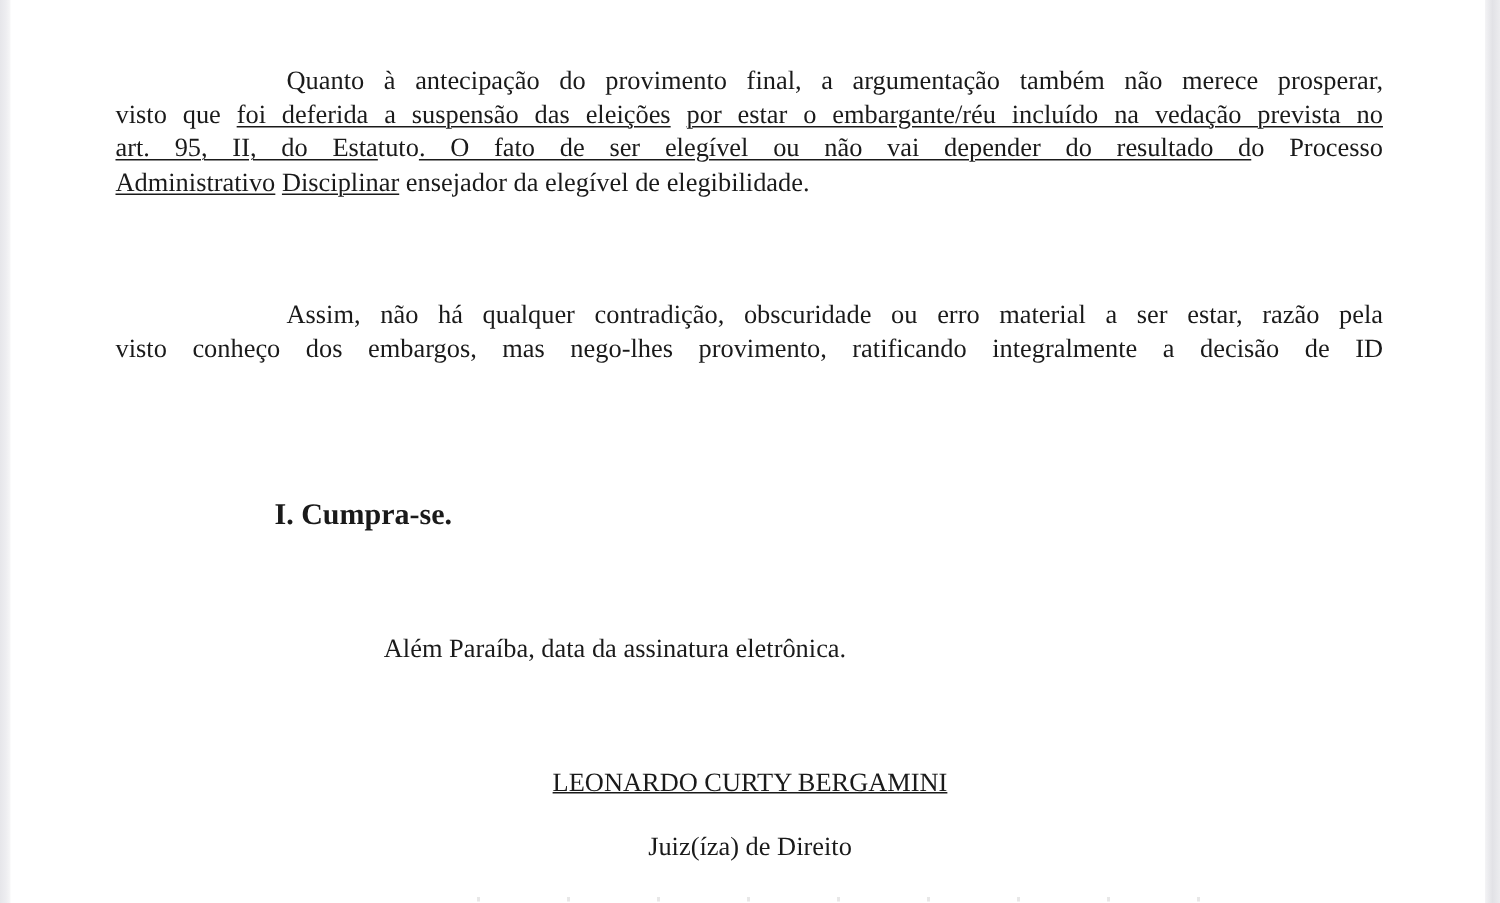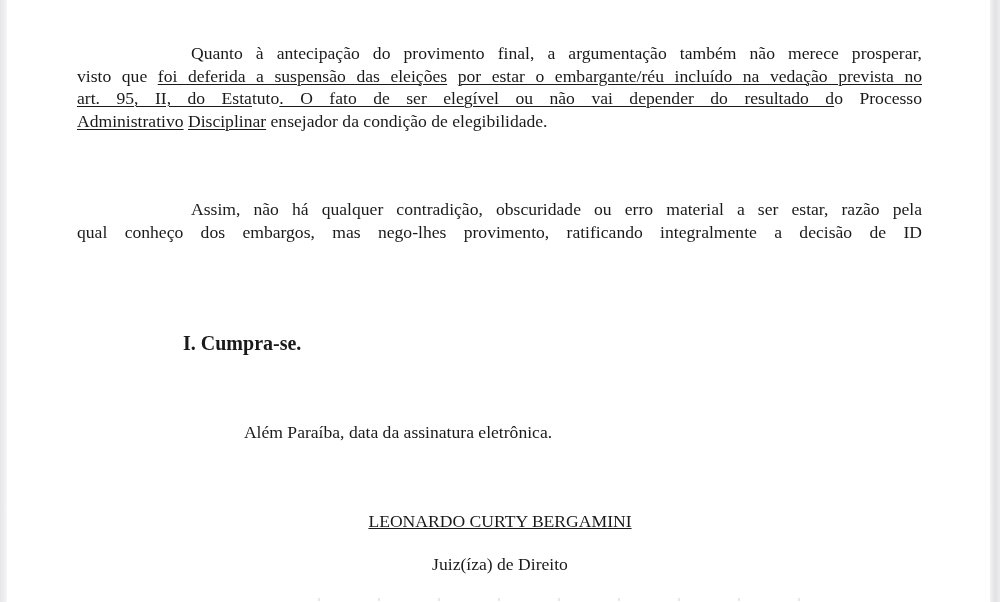--- a/index.html
+++ b/index.html
@@ -42,47 +42,47 @@
   .p1 { top: 42px; }
   .p2 { top: 198px; }
   .cumpra {
     position: absolute; left: 183px; top: 332px;
     font-size: 20px; font-weight: bold;
   }
   .center-line {
     position: absolute; left: 0; width: 1000px; text-align: center;
     font-size: 17.6px;
   }
-  .place-date { top: 422px; left: 0; width: 796px; padding-left: 0; }
+  .place-date { top: 422px; left: 0; width: 796px; padding-left: 12px; }
   .signer { top: 511px; text-decoration: underline; }
   .role { top: 554px; }
   .faint-bottom {
     position: absolute; left: 300px; top: 598px; width: 500px; height: 3px;
     background: repeating-linear-gradient(to right, transparent 0 18px, #d8d8d8 18px 20px, transparent 20px 60px);
     opacity: .6;
   }
 </style>
 </head>
 <body>
 
 <div class="edge-left"></div>
 <div class="edge-right"></div>
 
 <div class="page">
 
   <div class="para p1">
     <span class="line indent"><span>Quanto à antecipação do provimento final, a argumentação também não merece prosperar,</span></span>
     <span class="line"><span>visto que </span><span class="u">foi deferida a suspensão das eleições</span><span> </span><span class="u">por estar o embargante/réu incluído na vedação prevista no</span></span>
     <span class="line"><span class="u">art. 95, II, do Esta</span><span>tuto</span><span class="u">. O fato de ser elegível ou não vai depender do resultado d</span><span>o Processo</span></span>
-    <span class="line last"><span class="u">Administrativo</span><span> </span><span class="u">Disciplinar</span><span> ensejador da condição de elegibilidade.</span></span>
+    <span class="line last"><span class="u">Administrativo</span><span> </span><span class="u">Disciplinar</span><span> ensejador da elegível de elegibilidade.</span></span>
   </div>
 
   <div class="para p2">
     <span class="line indent"><span>Assim, não há qualquer contradição, obscuridade ou erro material a ser estar, razão pela</span></span>
-    <span class="line"><span>qual </span><b>conheço dos embargos, mas nego-lhes provimento, ratificando integralmente a decisão de ID</b></span>
+    <span class="line"><span>visto </span><b>conheço dos embargos, mas nego-lhes provimento, ratificando integralmente a decisão de ID</b></span>
   </div>
 
   <div class="cumpra">I. Cumpra-se.</div>
 
   <div class="center-line place-date">Além Paraíba, data da assinatura eletrônica.</div>
 
   <div class="center-line signer">LEONARDO CURTY BERGAMINI</div>
 
   <div class="center-line role">Juiz(íza) de Direito</div>
 

